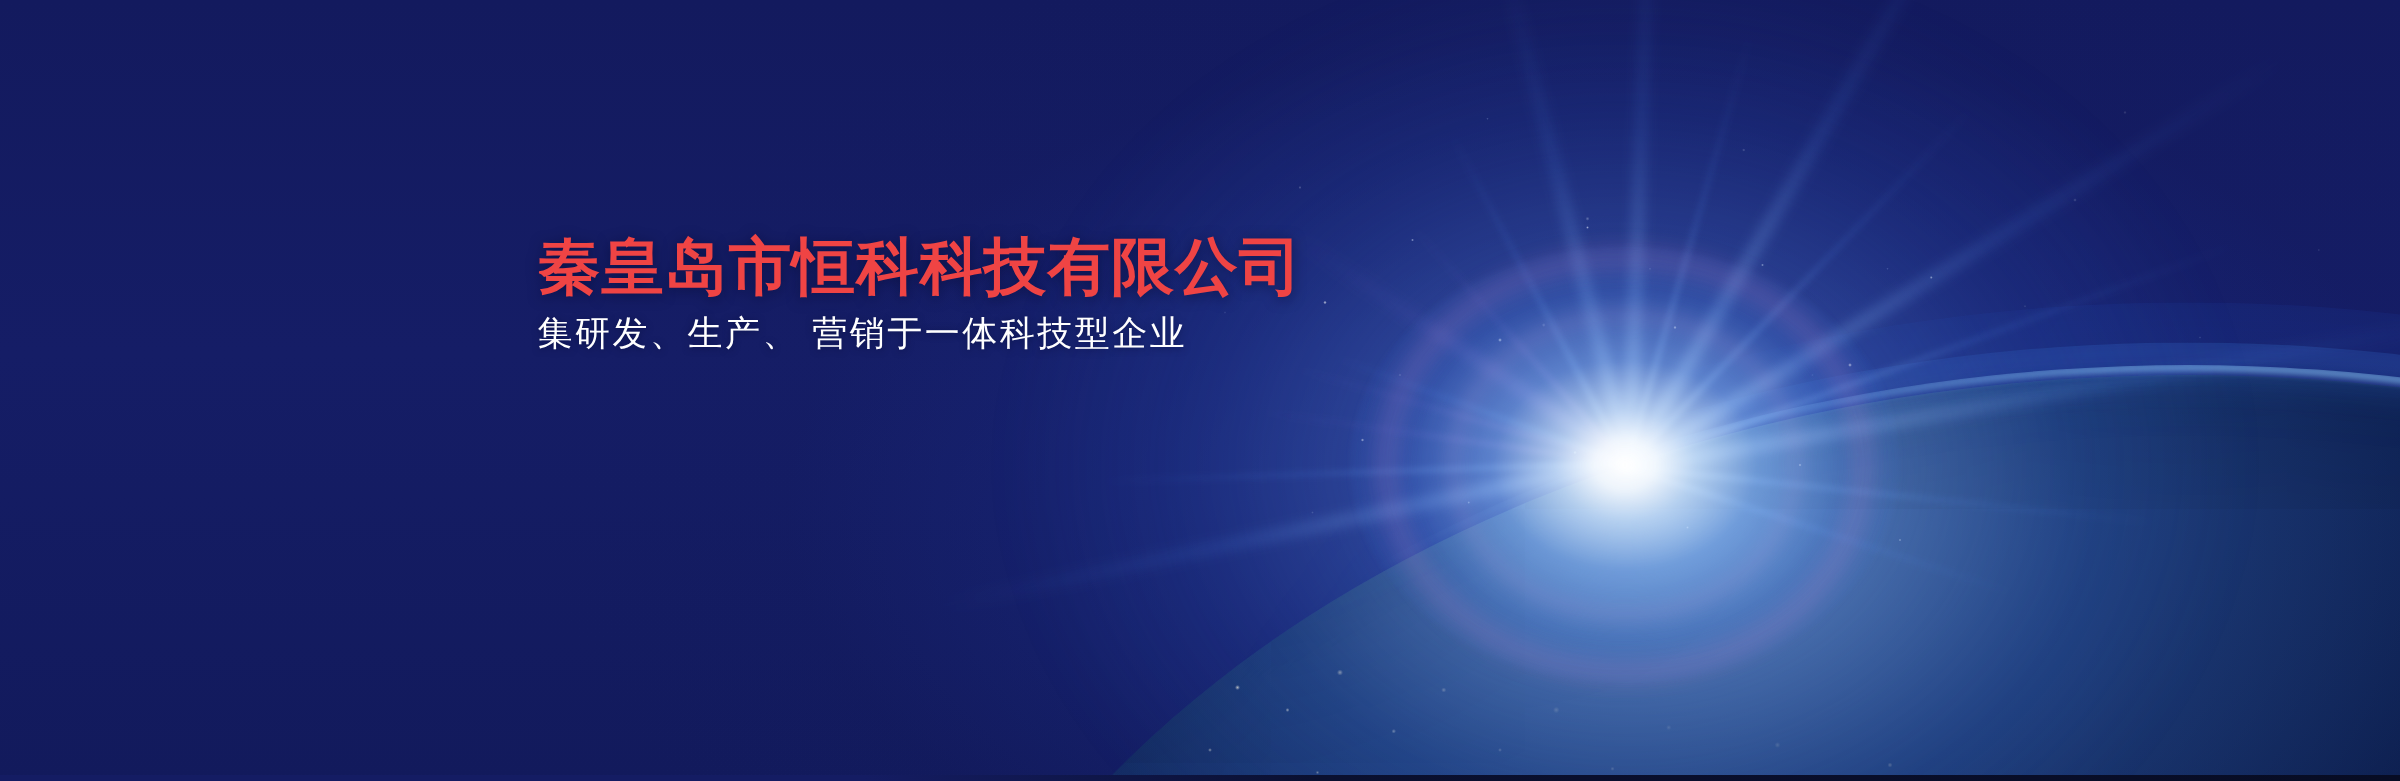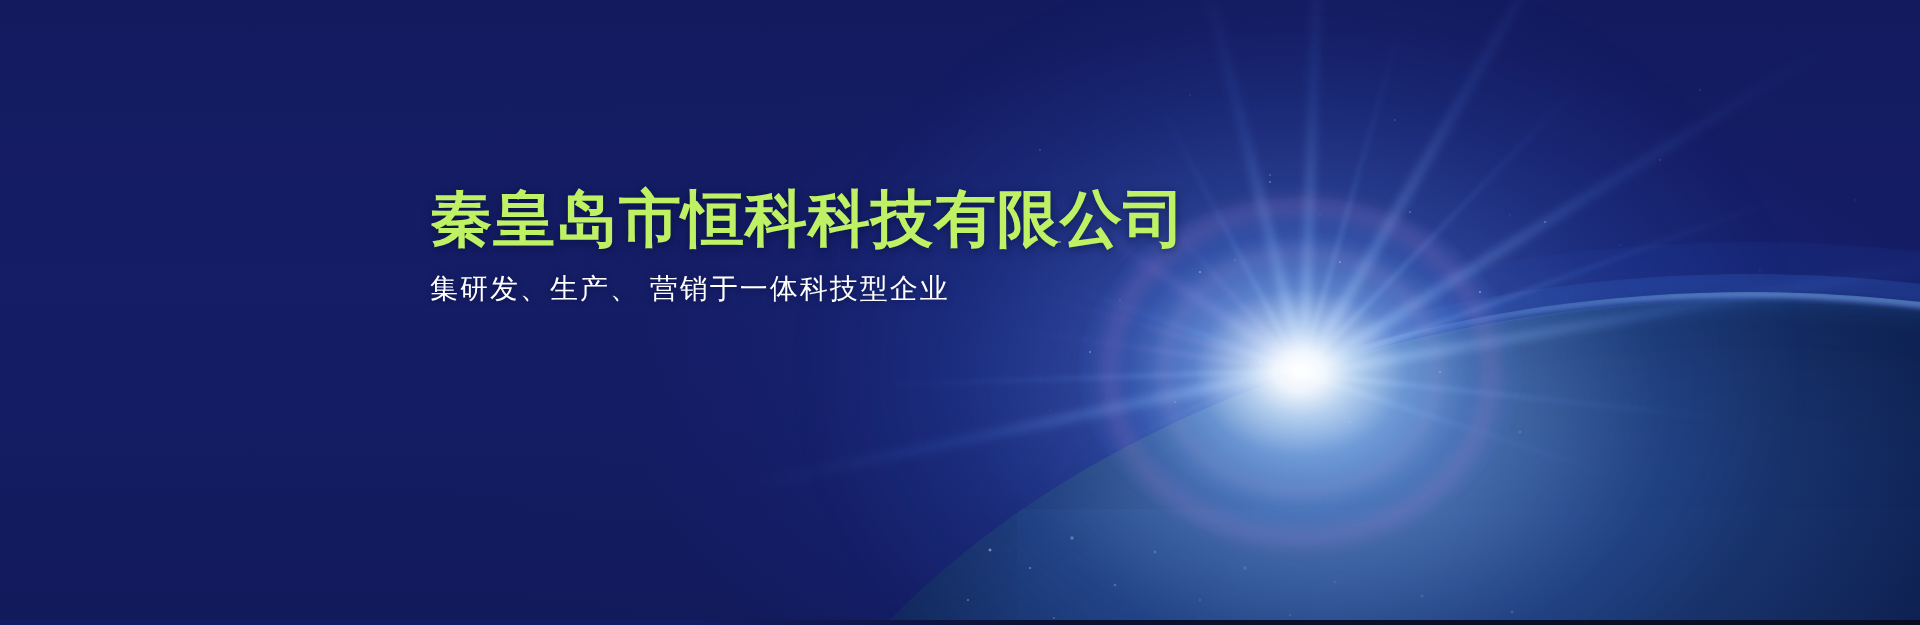--- a/index.html
+++ b/index.html
@@ -356,30 +356,30 @@
     filter:blur(.3px);
   }
 
   
   .copy {
     position:absolute;
     left:430px; top:188px;
     z-index:40;
   }
   .headline {
-    font-size:62px;
+    font-size:50px;
     line-height:1.0;
     font-weight:bold;
-    color:#bef264;
+    color:#ef4444;
     letter-spacing:1px;
     white-space:nowrap;
     text-shadow:0 2px 10px rgba(5,10,45,.55);
   }
   .subline {
-    margin-top:22px;
+    margin-top:12px;
     font-size:28px;
     line-height:1.2;
     font-weight:300;
     color:#ffffff;
     letter-spacing:2px;
     white-space:nowrap;
     text-shadow:0 1px 6px rgba(5,10,45,.5);
   }
 
   

